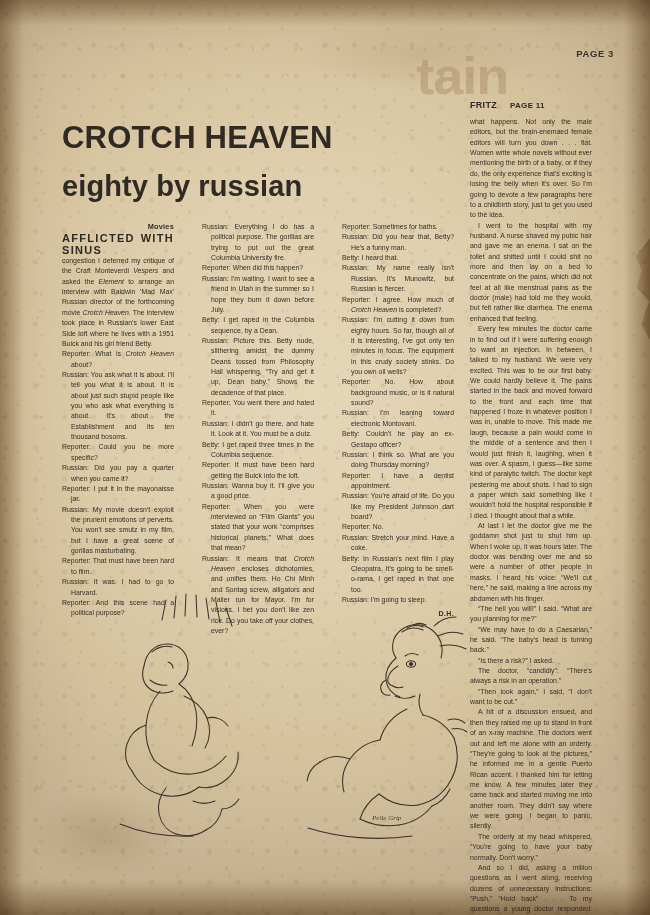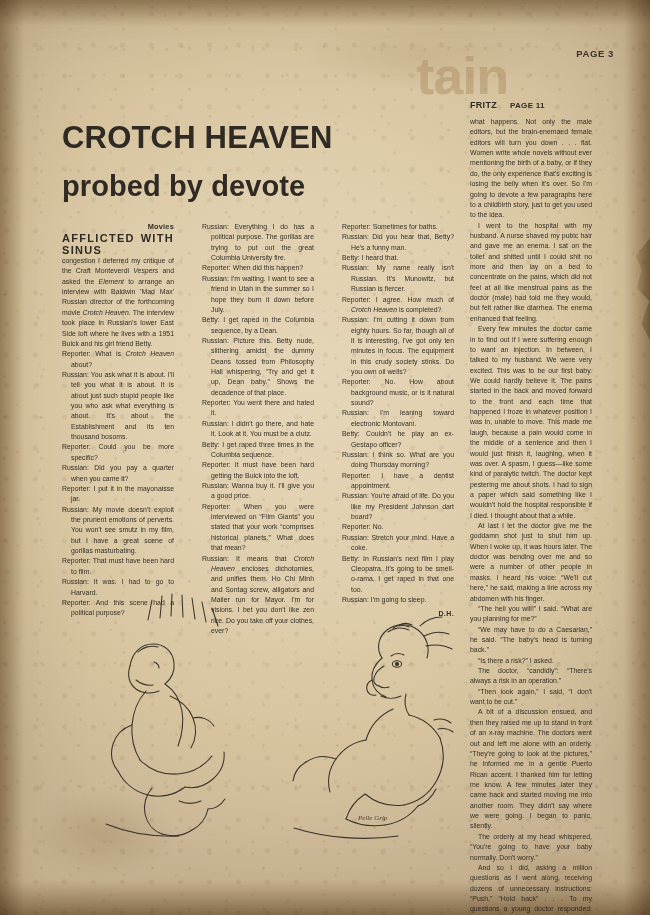--- a/index.html
+++ b/index.html
@@ -122,21 +122,21 @@
   }
   .fritz-head .pg{margin-left:13px;font-size:8px;}
   .fritz p{
     font-size:6.9px;line-height:1.50;color:#332e26;
     text-align:justify;margin:0 0 0 0;text-indent:8px;
     -webkit-hyphens:auto;hyphens:auto;
   }
   .fritz p.noindent{text-indent:0;}
   
   .illo{
-    position:absolute;left:66px;top:592px;width:390px;height:250px;
+    position:absolute;left:80px;top:592px;width:390px;height:250px;
   }
   .illo svg{display:block;width:390px;height:250px;}
   
   .stain{position:absolute;border-radius:50%;mix-blend-mode:multiply;pointer-events:none;}
   .s1{left:26px;top:790px;width:150px;height:90px;background:radial-gradient(ellipse,rgba(150,118,72,.18),rgba(150,118,72,0) 70%);}
   .s2{left:470px;top:840px;width:170px;height:70px;background:radial-gradient(ellipse,rgba(150,118,72,.16),rgba(150,118,72,0) 70%);}
   .s3{left:300px;top:20px;width:240px;height:70px;background:radial-gradient(ellipse,rgba(150,118,72,.12),rgba(150,118,72,0) 70%);}
 </style>
 </head>
 <body>
@@ -147,21 +147,21 @@
   <div class="stain s1"></div>
   <div class="stain s2"></div>
   <div class="stain s3"></div>
 
   <div class="bleed">tain</div>
 
   <div class="page-num">PAGE 3</div>
 
   <div class="headline">
     <div class="l1">CROTCH HEAVEN</div>
-    <div class="l2">probed by devote</div>
+    <div class="l2">eighty by russian</div>
   </div>
 
   <div class="cols">
     <div class="col">
       <div class="kicker">Movies</div>
       <div class="lead-caps">AFFLICTED WITH SINUS</div>
       <p class="body">congestion I deferred my critique of the Craft Monteverdi <i>Vespers</i> and asked the <i>Element</i> to arrange an interview with Baldwin 'Mad Max' Russian director of the forthcoming movie <i>Crotch Heaven.</i> The interview took place in Russian's lower East Side loft where he lives with a 1951 Buick and his girl friend Betty.</p>
       <div>
           <p class="qa"><span>Reporter:</span> <span>What is <i>Crotch Heaven</i> about?</span></p>
           <p class="qa"><span>Russian:</span> <span>You ask what it is about. I'll tell you what it is about. It is about just such stupid people like you who ask what everything is about. It's about the Establishment and its ten thousand bosoms.</span></p>

